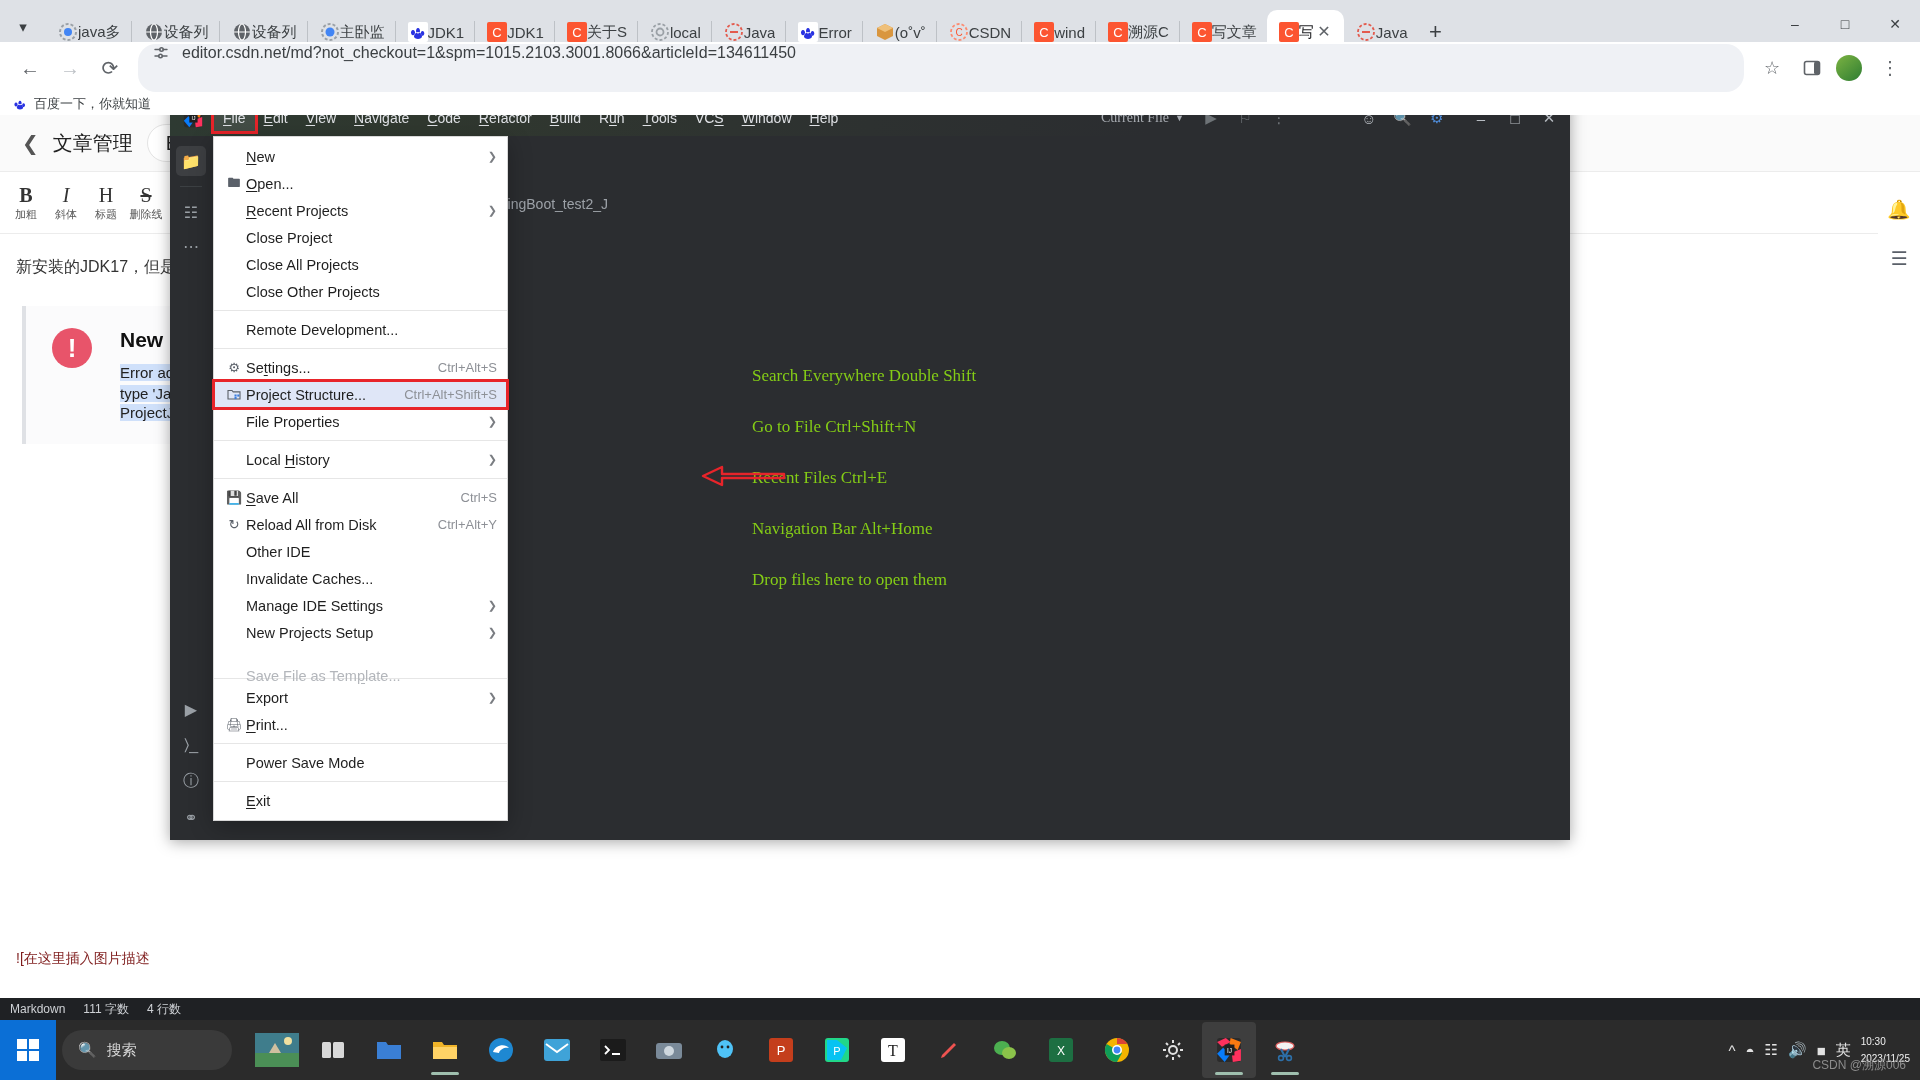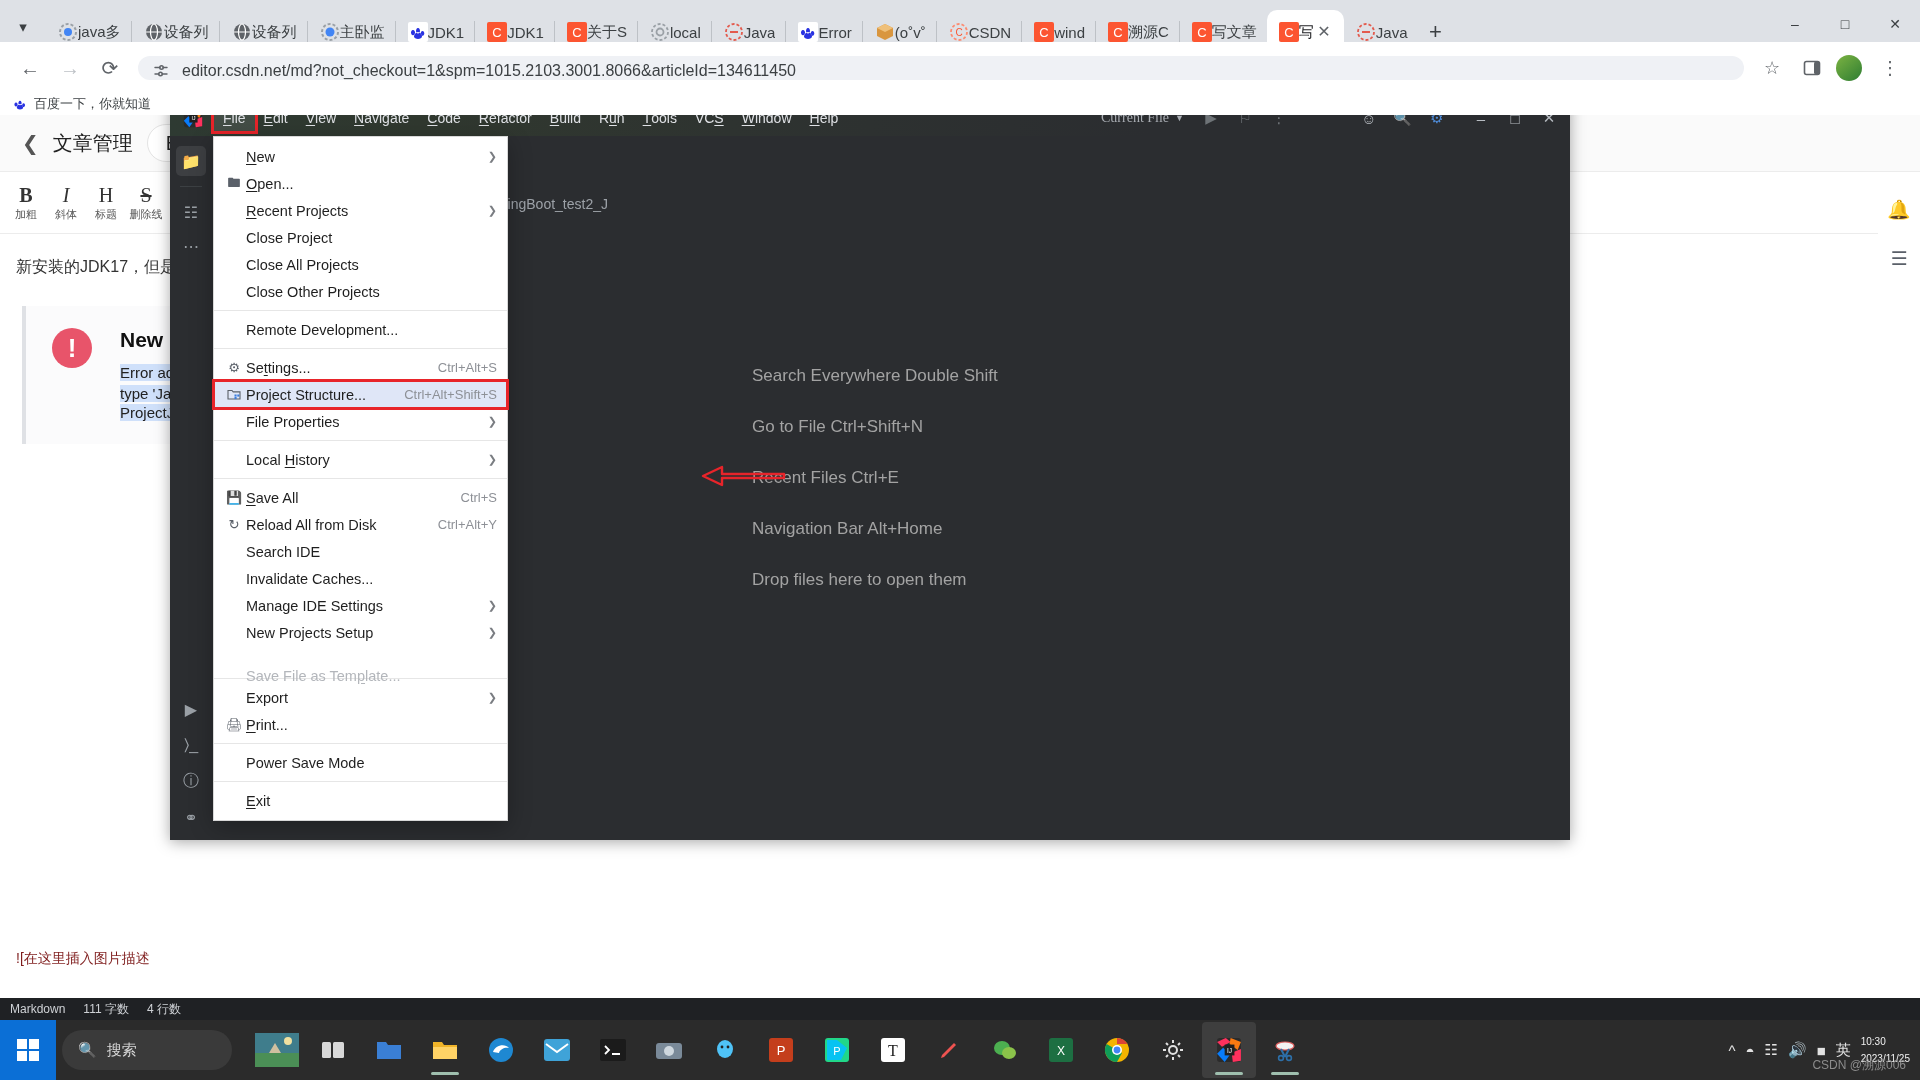--- a/index.html
+++ b/index.html
@@ -60,22 +60,22 @@
   #toolbar {
     position:absolute; left:0; top:42px; width:1920px; height:52px;
     background:#fff; display:flex; align-items:center; padding:0 10px;
   }
   .nav-btn {
     width:40px;height:40px; display:flex;align-items:center;justify-content:center;
     color:#5f6368; font-size:20px; border-radius:50%;
   }
   .nav-btn.disabled { color:#bdc1c6; }
   #omnibox {
-    flex:1; height:24px; background:#eff1f5; border-radius:18px;
-    display:flex; align-items:flex-end; padding:0 14px; gap:12px;
+    flex:1; height:48px; background:#eff1f5; border-radius:18px;
+    display:flex; align-items:flex-start; padding:0 14px; gap:12px;
     margin:0 8px;
   }
   #url-text {
     font-size:16px; color:#3c4043; white-space:nowrap; overflow:hidden;
     font-family:"Liberation Sans", sans-serif;
   }
   .tb-right-btn {
     width:40px;height:40px;display:flex;align-items:center;justify-content:center;
     color:#5f6368;font-size:18px;
   }
@@ -195,21 +195,21 @@
   #idea-main {
     position:absolute; left:42px; top:36px; right:0; bottom:0; background:#2b2d30;
   }
   #breadcrumb-path {
     position:absolute; left:210px; top:60px; font-size:14px; color:#9da2a8;
     white-space:nowrap;
   }
   #editor-hints {
     position:absolute; left:540px; top:230px; display:flex; flex-direction:column; gap:31px;
   }
-  .hint { font-size:17px; color:#a3a3a3; }
+  .hint { font-size:17px; color:#84cc16;font-family:Liberation Serif, serif; }
 
   
   #file-menu {
     position:absolute; left:43px; top:36px; width:295px;
     background:#ffffff; border:1px solid #d8d8d8;
     box-shadow:0 6px 22px rgba(0,0,0,.28);
     padding:6px 0 6px 0; z-index:40;
   }
   .mrow {
     height:27px; display:flex; align-items:center; padding:0 10px 0 8px;
@@ -481,21 +481,21 @@
     </div>
 
     <div class="mrow">
       <span class="mico">↻</span>
       <span class="mlabel">Reload All from Disk</span>
       <span class="mshort">Ctrl+Alt+Y</span>
     </div>
 
     <div class="mrow">
       <span class="mico"></span>
-      <span class="mlabel">Search IDE</span>
+      <span class="mlabel">Other IDE</span>
     </div>
 
     <div class="mrow">
       <span class="mico"></span>
       <span class="mlabel">Invalidate Caches...</span>
     </div>
 
     <div class="mrow">
       <span class="mico"></span>
       <span class="mlabel">Manage IDE Settings</span>

